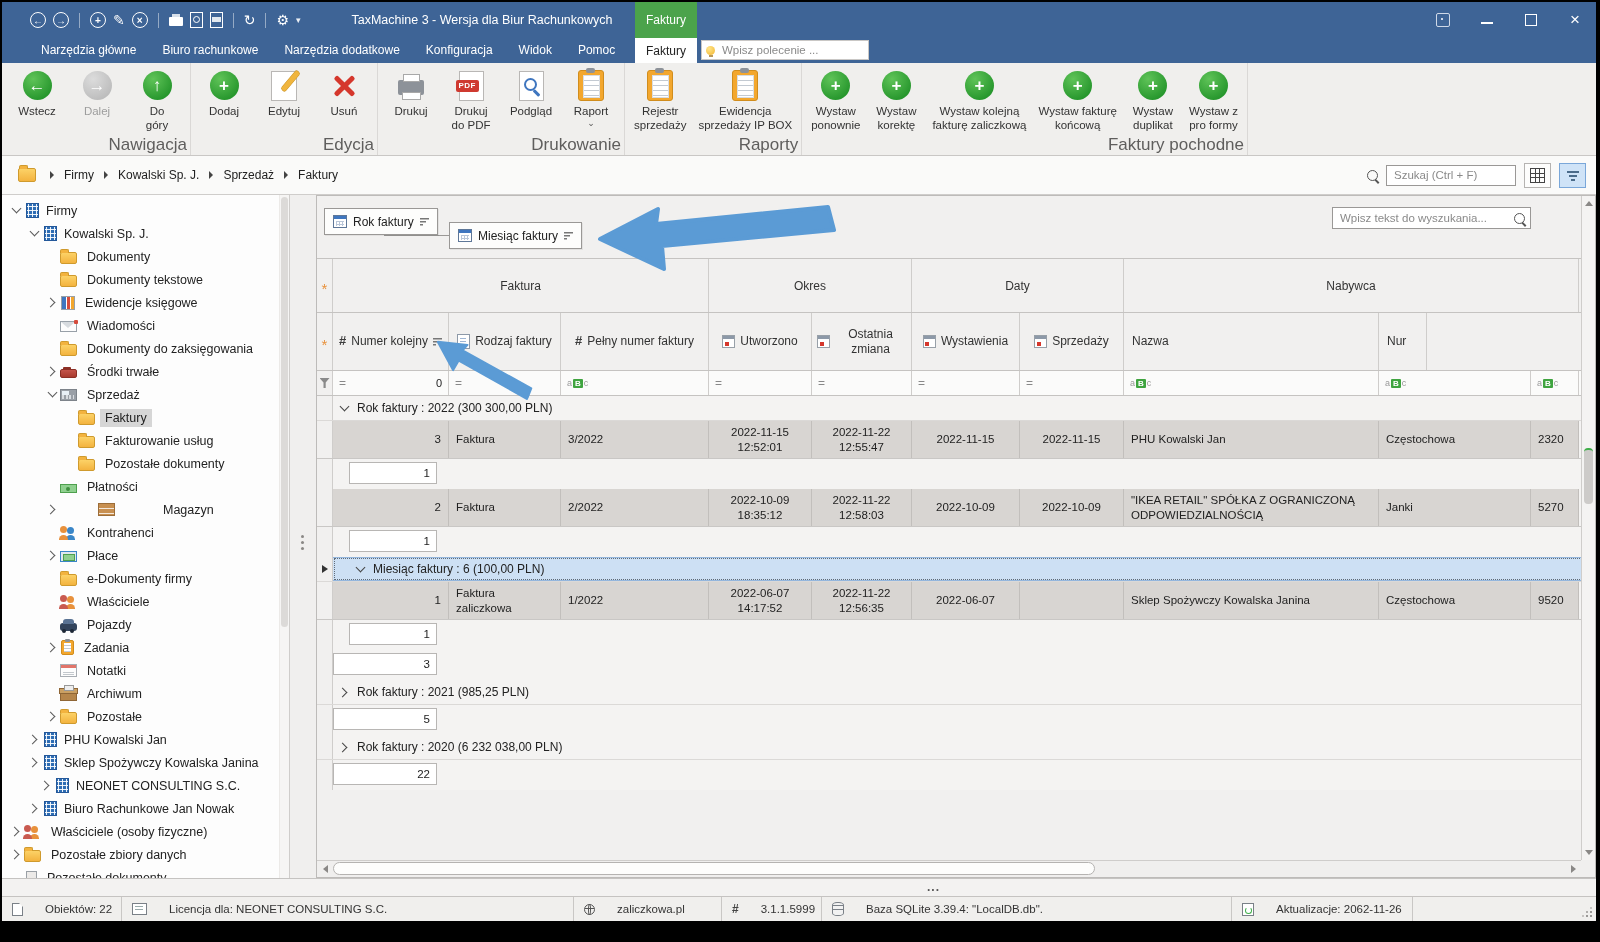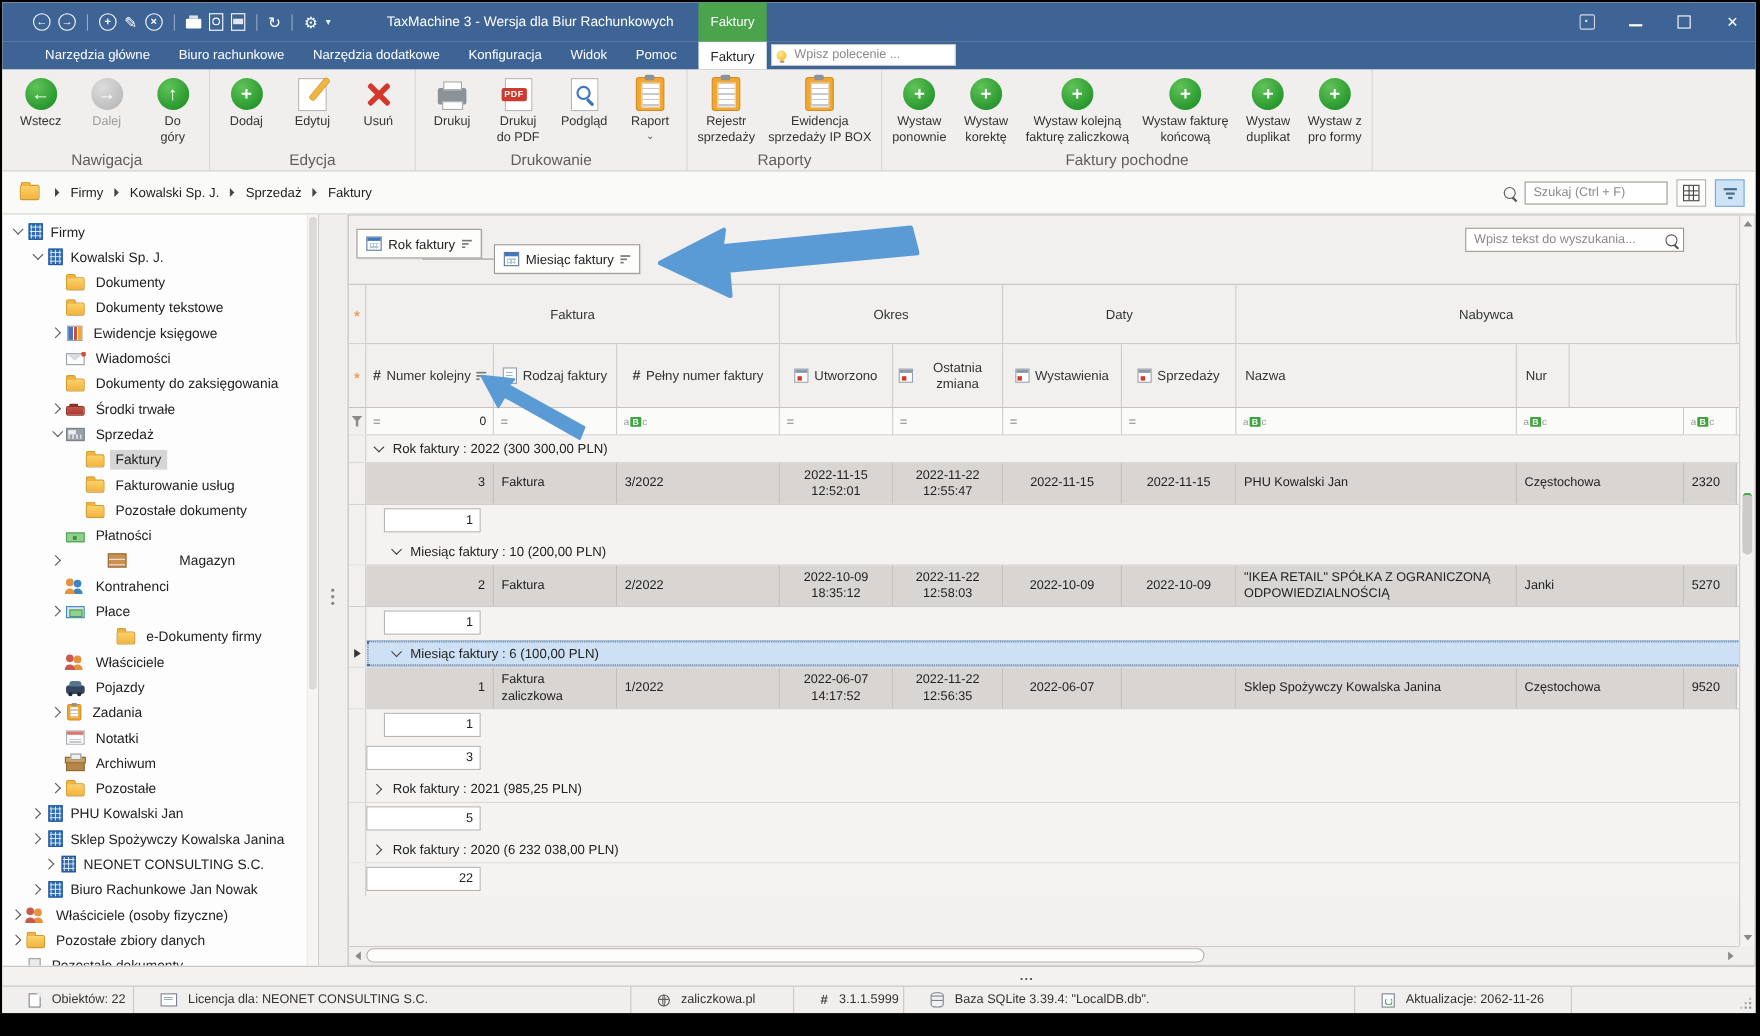--- a/index.html
+++ b/index.html
@@ -51,21 +51,21 @@
   input::placeholder{color:#8a8a8a;opacity:1}
 
   
   .ribbon{height:92px;background:#f0efed;border-bottom:1px solid #c9c7c5;display:flex;
           align-items:stretch;padding-left:2px;flex:none}
   .rgroup{display:flex;flex-direction:column;border-right:1px solid #dad8d6;padding:0 3px}
   .rbuttons{flex:1;display:flex;align-items:flex-start;padding-top:3px}
   .rbtn{min-width:48px;max-width:140px;padding:1px 6px 0;text-align:center;font-size:11.5px;color:#333;line-height:1.18}
   .rbtn .lbl{white-space:pre-line}
   .rbtn.disabled .lbl{color:#9d9d9d}
-  .rcaption{height:18px;text-align:center;font-size:14px;color:#5f5e5d;line-height:16px}
+  .rcaption{height:18px;text-align:right;font-size:17px;color:#5f5e5d;line-height:16px}
   .ric{height:37px;display:flex;align-items:center;justify-content:center;margin-bottom:1px}
   .icn-circle{width:29px;height:29px;border-radius:50%;background:radial-gradient(circle at 35% 28%,#5fc358,#27972d 75%);
               color:#fff;display:flex;align-items:center;justify-content:center;font-size:17px;font-weight:bold;line-height:1}
   .icn-circle.gray{background:radial-gradient(circle at 35% 28%,#dcdcdc,#bdbdbd 75%)}
   .icn-redx{position:relative;width:28px;height:28px}
   .icn-redx::before,.icn-redx::after{content:'';position:absolute;left:12px;top:1px;width:5px;height:26px;
               background:#d5372c;border-radius:2px}
   .icn-redx::before{transform:rotate(45deg)}
   .icn-redx::after{transform:rotate(-45deg)}
   .icn-pencil{width:24px;height:28px;background:#fff;border:1px solid #b9b7b5;position:relative}
@@ -264,21 +264,21 @@
   .hs-track{flex:1;position:relative;height:100%}
   .hs-thumb{position:absolute;left:0;top:1px;width:762px;height:13px;background:#fdfdfc;border:1px solid #b5b3b1;
        border-radius:7px;box-sizing:border-box}
   .corner{position:absolute;right:0;bottom:0;width:14px;height:17px;background:#f0efee}
 
   
   .dots-strip{height:17px;background:#f3f2f1;border-top:1px solid #c5c3c1;position:relative;flex:none}
   .dots-strip .dots{position:absolute;left:925px;top:1px;font-size:12px;font-weight:bold;color:#555;letter-spacing:1px}
   .statusbar{height:24px;background:#f0efed;border-top:1px solid #c5c3c1;display:flex;align-items:stretch;
        font-size:11.5px;color:#333;flex:none;position:relative}
-  .ssec{display:flex;align-items:center;gap:10px;padding:0 24px;border-right:1px solid #c9c7c5;box-sizing:border-box;
+  .ssec{display:flex;align-items:center;gap:22px;padding:0 10px;border-right:1px solid #c9c7c5;box-sizing:border-box;
        white-space:nowrap;overflow:hidden}
   .ssec:last-child{border-right:none;flex:1}
   .s-page{width:9px;height:11px;background:#fff;border:1px solid #7a8087;position:relative;flex:none}
   .s-page::before{content:'';position:absolute;right:-1px;top:-1px;border:2.5px solid #7a8087;
        border-left-color:transparent;border-bottom-color:transparent;border-top-color:#f0efed;border-right-color:#f0efed;}
   .s-license{width:13px;height:10px;background:#fff;border:1px solid #7a8087;position:relative;flex:none}
   .s-license::after{content:'';position:absolute;left:2px;top:2px;width:8px;height:5px;background:
        repeating-linear-gradient(#9aa 0 1px,transparent 1px 2.5px)}
   .s-globe{width:11px;height:11px;border:1.2px solid #555;border-radius:50%;position:relative;flex:none;box-sizing:border-box}
   .s-globe::before{content:'';position:absolute;left:0;right:0;top:3.5px;height:1px;background:#555}
@@ -644,21 +644,21 @@
           <span class="t t-people"></span>
           <span class="tlabel">Kontrahenci</span>
         </div>
         <div class="titem" style="padding-left: 44px;">
           <span class="chev closed">
             <i></i>
           </span>
           <span class="t t-payroll"></span>
           <span class="tlabel">Płace</span>
         </div>
-        <div class="titem" style="padding-left: 44px; justify-content: center;">
+        <div class="titem" style="padding-left: 44px;">
           <span class="chev "></span>
           <span class="t t-folder"></span>
           <span class="tlabel">e-Dokumenty firmy</span>
         </div>
         <div class="titem" style="padding-left: 44px;">
           <span class="chev "></span>
           <span class="t t-owners"></span>
           <span class="tlabel">Właściciele</span>
         </div>
         <div class="titem" style="padding-left: 44px;">
@@ -881,29 +881,20 @@
             <div class="dcell c" style="width: 108px;">2022-11-15</div>
             <div class="dcell c" style="width: 104px;">2022-11-15</div>
             <div class="dcell l" style="width: 255px;">PHU Kowalski Jan</div>
             <div class="dcell l" style="width: 152px;">Częstochowa</div>
             <div class="dcell l" style="width: 48px;">2320</div>
           </div>
           <div class="srow">
             <div class="ind"></div>
             <div class="sbox" style="margin-left: 16px; width: 88px;">1</div>
           </div>
-          <div class="grow">
-            <div class="ind"></div>
-            <div class="gcontent">
-              <span class="chev open" style="margin-left: 21px;">
-                <i></i>
-              </span>
-              <span>Miesiąc faktury : 10 (200,00 PLN)</span>
-            </div>
-          </div>
           <div class="drow">
             <div class="ind"></div>
             <div class="dcell r" style="width: 116px;">2</div>
             <div class="dcell l" style="width: 112px;">Faktura</div>
             <div class="dcell l" style="width: 148px;">2/2022</div>
             <div class="dcell c" style="width: 103px;">2022-10-09
 18:35:12</div>
             <div class="dcell c" style="width: 100px;">2022-11-22
 12:58:03</div>
             <div class="dcell c" style="width: 108px;">2022-10-09</div>

